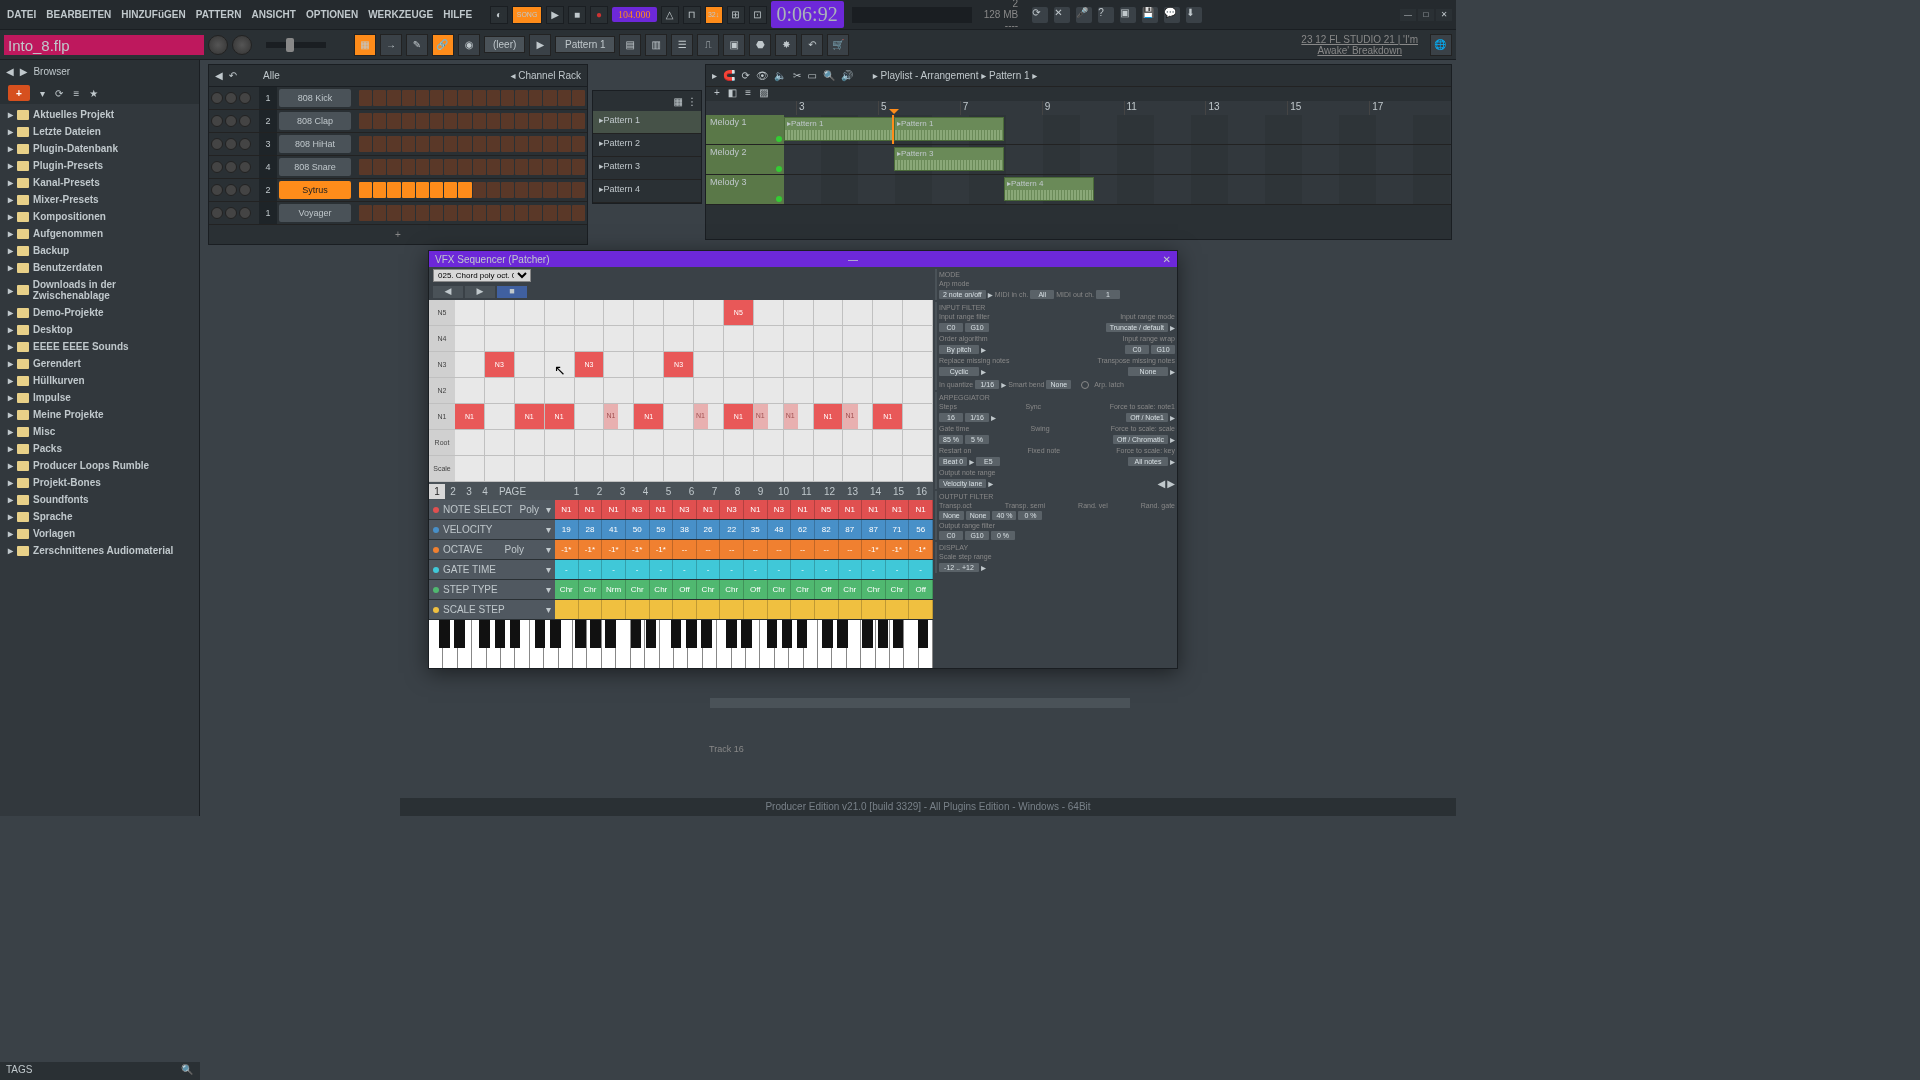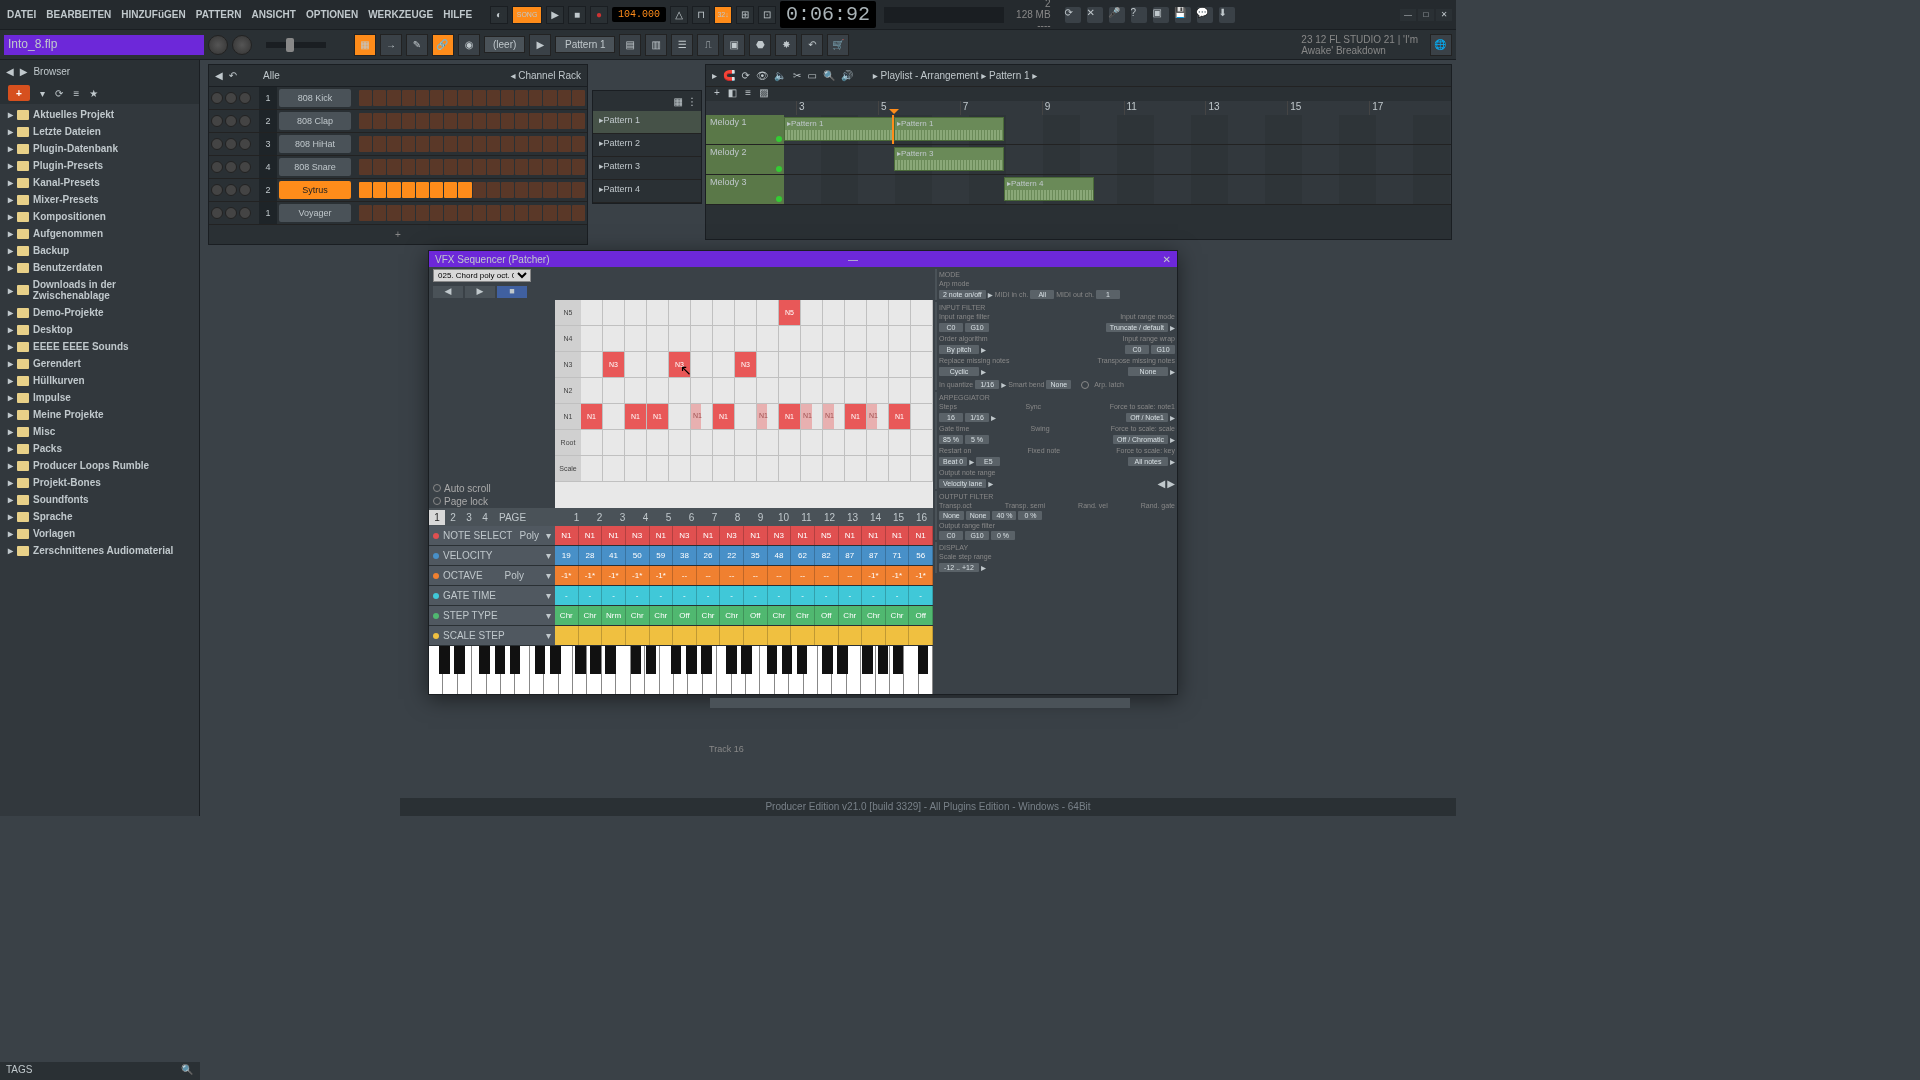--- a/index.html
+++ b/index.html
@@ -3,37 +3,37 @@
 <meta charset="utf-8">
 <style>
 * { margin: 0; padding: 0; box-sizing: border-box; font-family: Arial, sans-serif; font-size: 10px; user-select: none; }
 body { background: #3a4147; color: #c0c8cc; width: 1456px; height: 816px; overflow: hidden; }
 .topbar { height: 30px; background: #252a2e; display: flex; align-items: center; padding: 0 4px; border-bottom: 1px solid #1a1e22; }
 .menu { display: flex; gap: 4px; font-size: 9px; font-weight: bold; }
 .menu span { padding: 2px 3px; white-space: nowrap; }
 .transport { display: flex; align-items: center; gap: 4px; margin-left: 15px; }
 .tbtn { width: 18px; height: 18px; background: #2a3034; border: 1px solid #1a1e22; display: flex; align-items: center; justify-content: center; }
 .tbtn.active { background: #ff8c1a; }
-.lcd { background: #000000; color: #ff8c1a; font-family: Liberation Mono, monospace; padding: 2px 6px; border-radius: 2px; }
+.lcd { background: #6d28d9; color: #ff8c1a; font-family: Liberation Serif, serif; padding: 2px 6px; border-radius: 2px; }
 .lcd.big { font-size: 20px; color: #aab4b8; }
 .mem { font-size: 8px; text-align: right; color: #888; margin-left: 8px; }
 .topicons { display: flex; gap: 6px; margin-left: 10px; }
 .topicons .ic { width: 16px; height: 16px; background: #3a4147; border-radius: 2px; }
 .winctrl { margin-left: auto; display: flex; gap: 2px; }
 .winctrl span { width: 16px; height: 12px; background: #2a3034; display: flex; align-items: center; justify-content: center; font-size: 8px; }
 
 .toolbar2 { height: 30px; background: #2a3034; display: flex; align-items: center; padding: 0 4px; gap: 4px; border-bottom: 1px solid #1a1e22; }
-.hint { background: #6d28d9; width: 200px; height: 20px; padding: 2px 4px; font-size: 12px; }
+.hint { background: #be185d; width: 200px; height: 20px; padding: 2px 4px; font-size: 15px; }
 .knob { width: 20px; height: 20px; border-radius: 50%; background: radial-gradient(#555,#333); border: 1px solid #222; }
 .slider { width: 60px; height: 6px; background: #1a1e22; position: relative; }
 .slider::after { content: ''; position: absolute; left: 20px; width: 8px; height: 14px; top: -4px; background: #888; border-radius: 2px; }
 .tb2icon { width: 22px; height: 22px; background: #3a4147; border: 1px solid #222; display: flex; align-items: center; justify-content: center; }
 .tb2icon.hl { background: #ff8c1a; }
 .patbox { background: #4a5258; padding: 2px 8px; border: 1px solid #222; }
-.flinfo { margin-left: auto; font-size: 8px; color: #888; text-align: left; padding-right: 8px; }
+.flinfo { margin-left: auto; font-size: 8px; color: #888; text-align: center; padding-right: 8px; text-decoration: underline; }
 
 .mainarea { display: flex; height: 756px; }
 .browser { width: 200px; background: #32383d; border-right: 1px solid #1a1e22; }
 .brhdr { height: 22px; background: #2a3034; display: flex; align-items: center; padding: 0 6px; gap: 6px; font-size: 9px; }
 .brtools { height: 22px; background: #2a3034; display: flex; align-items: center; gap: 10px; padding: 0 8px; }
 .brplus { width: 22px; height: 16px; background: #d6501e; border-radius: 2px; display: flex; align-items: center; justify-content: center; color: #fff; font-weight: bold; }
 .brtree { padding: 2px 0; }
 .britem { padding: 3px 8px; font-size: 11px; display: flex; align-items: center; gap: 4px; font-weight: bold; }
 .britem .fico { width: 12px; height: 10px; background: #e8d088; border-radius: 1px; }
 .tags { position: absolute; bottom: 0; left: 0; width: 200px; height: 18px; background: #2a3034; padding: 2px 6px; font-size: 8px; display: flex; justify-content: space-between; }
@@ -636,25 +636,20 @@
           <div class="preset">
             <select><option>025. Chord poly oct. 02 var2</option></select>
             <div style="flex:1"></div>
           </div>
           <div class="preset">
             <div class="pb">◀</div>
             <div class="pb">▶</div>
             <div class="pb blue">■</div>
           </div>
           <div style="display:flex">
-            <div style="width:126px">
-              <div style="height:182px"></div>
-              <div class="chkrow"><span class="chk"></span><span>Auto scroll</span></div>
-              <div class="chkrow"><span class="chk"></span><span>Page lock</span></div>
-            </div>
             <div class="seqgrid" id="seqgrid" style="flex: 1 1 0%; position: relative;">
                 <div class="seqrow">
                   <div class="lbl">N5</div>
                   <div class="cells">
                     <div class="c" data-n=""></div>
                     <div class="c" data-n=""></div>
                     <div class="c" data-n=""></div>
                     <div class="c" data-n=""></div>
                     <div class="c" data-n=""></div>
                     <div class="c" data-n=""></div>

